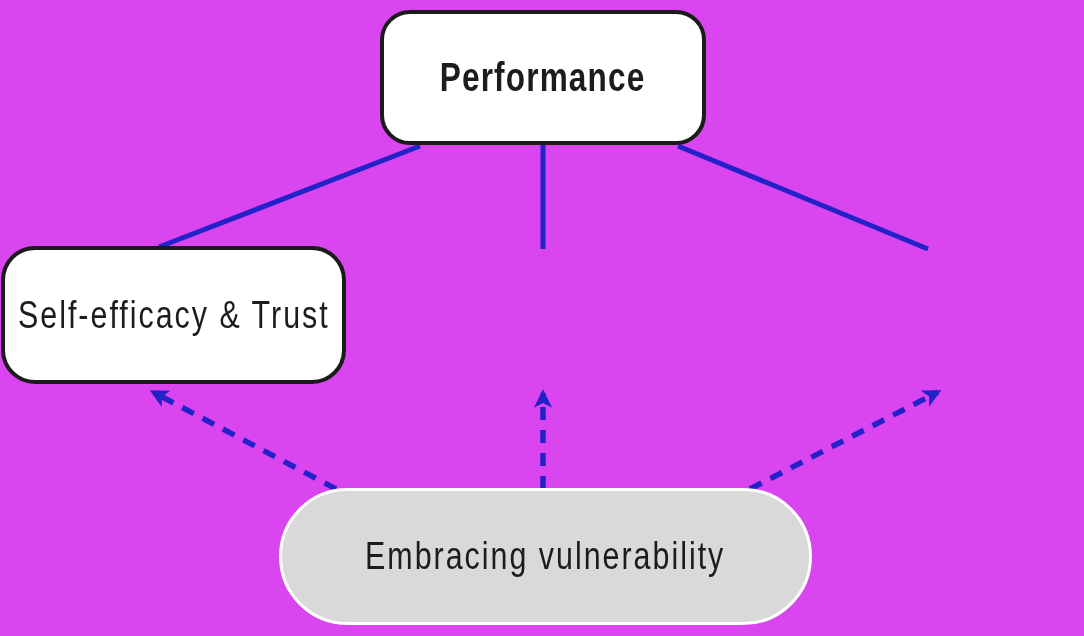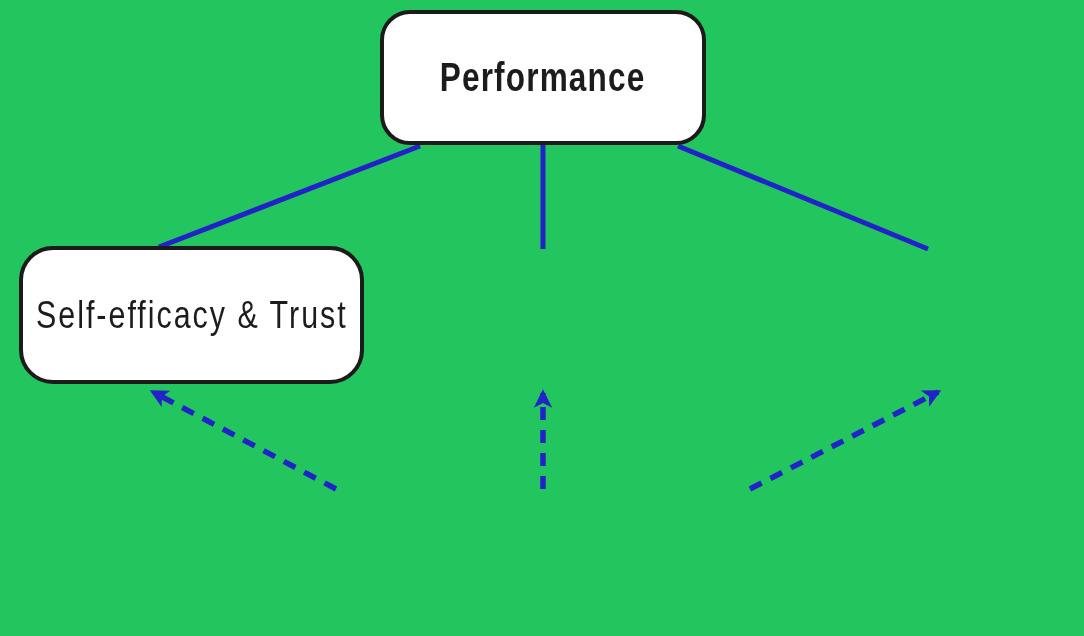--- a/index.html
+++ b/index.html
@@ -1,20 +1,20 @@
 <!DOCTYPE html>
 <html><head>
 <meta charset="utf-8">
 <style>
   html, body { margin: 0; padding: 0; background: #000; }
   .stage {
     position: relative;
     width: 1084px;
     height: 636px;
-    background: #22c55e;
+    background: #d946ef;
     overflow: hidden;
     font-family: "Liberation Sans", sans-serif;
   }
   .edges-layer {
     position: absolute;
     left: 0; top: 0;
     width: 1084px; height: 636px;
     z-index: 1;
   }
   .edge-solid {
@@ -50,21 +50,21 @@
   .node-performance {
     left: 380px; top: 10px; width: 326px; height: 135px;
     border-radius: 30px;
   }
   .node-performance .node-label {
     font-weight: 700;
     font-size: 41px;
     letter-spacing: 1.5px;
     transform: scaleX(0.77);
   }
-  .node-self-efficacy { left: 19px;   top: 246px; width: 345px; height: 138px; border-radius: 34px; }
+  .node-self-efficacy { left: 1px;   top: 246px; width: 345px; height: 138px; border-radius: 34px; }
   .node-focus-flow    { left: 373px; top: 248px; width: 342px; height: 135px; border-radius: 34px; }
   .node-connection    { left: 743px; top: 248px; width: 334px; height: 135px; border-radius: 34px; }
   .node-vulnerability {
     left: 279px; top: 488px; width: 533px; height: 137px;
     border-radius: 69px;
     background: #d9d9d9;
     border: 3px solid #ffffff;
   }
 </style>
 </head>
@@ -91,14 +91,17 @@
   <div class="node node-performance">
     <span class="node-label">Performance</span>
   </div>
 
   <div class="node node-self-efficacy">
     <span class="node-label">Self-efficacy &amp; Trust</span>
   </div>
 
 
 
+  <div class="node node-vulnerability">
+    <span class="node-label">Embracing vulnerability</span>
+  </div>
 
 </div>
 
 </body></html>

